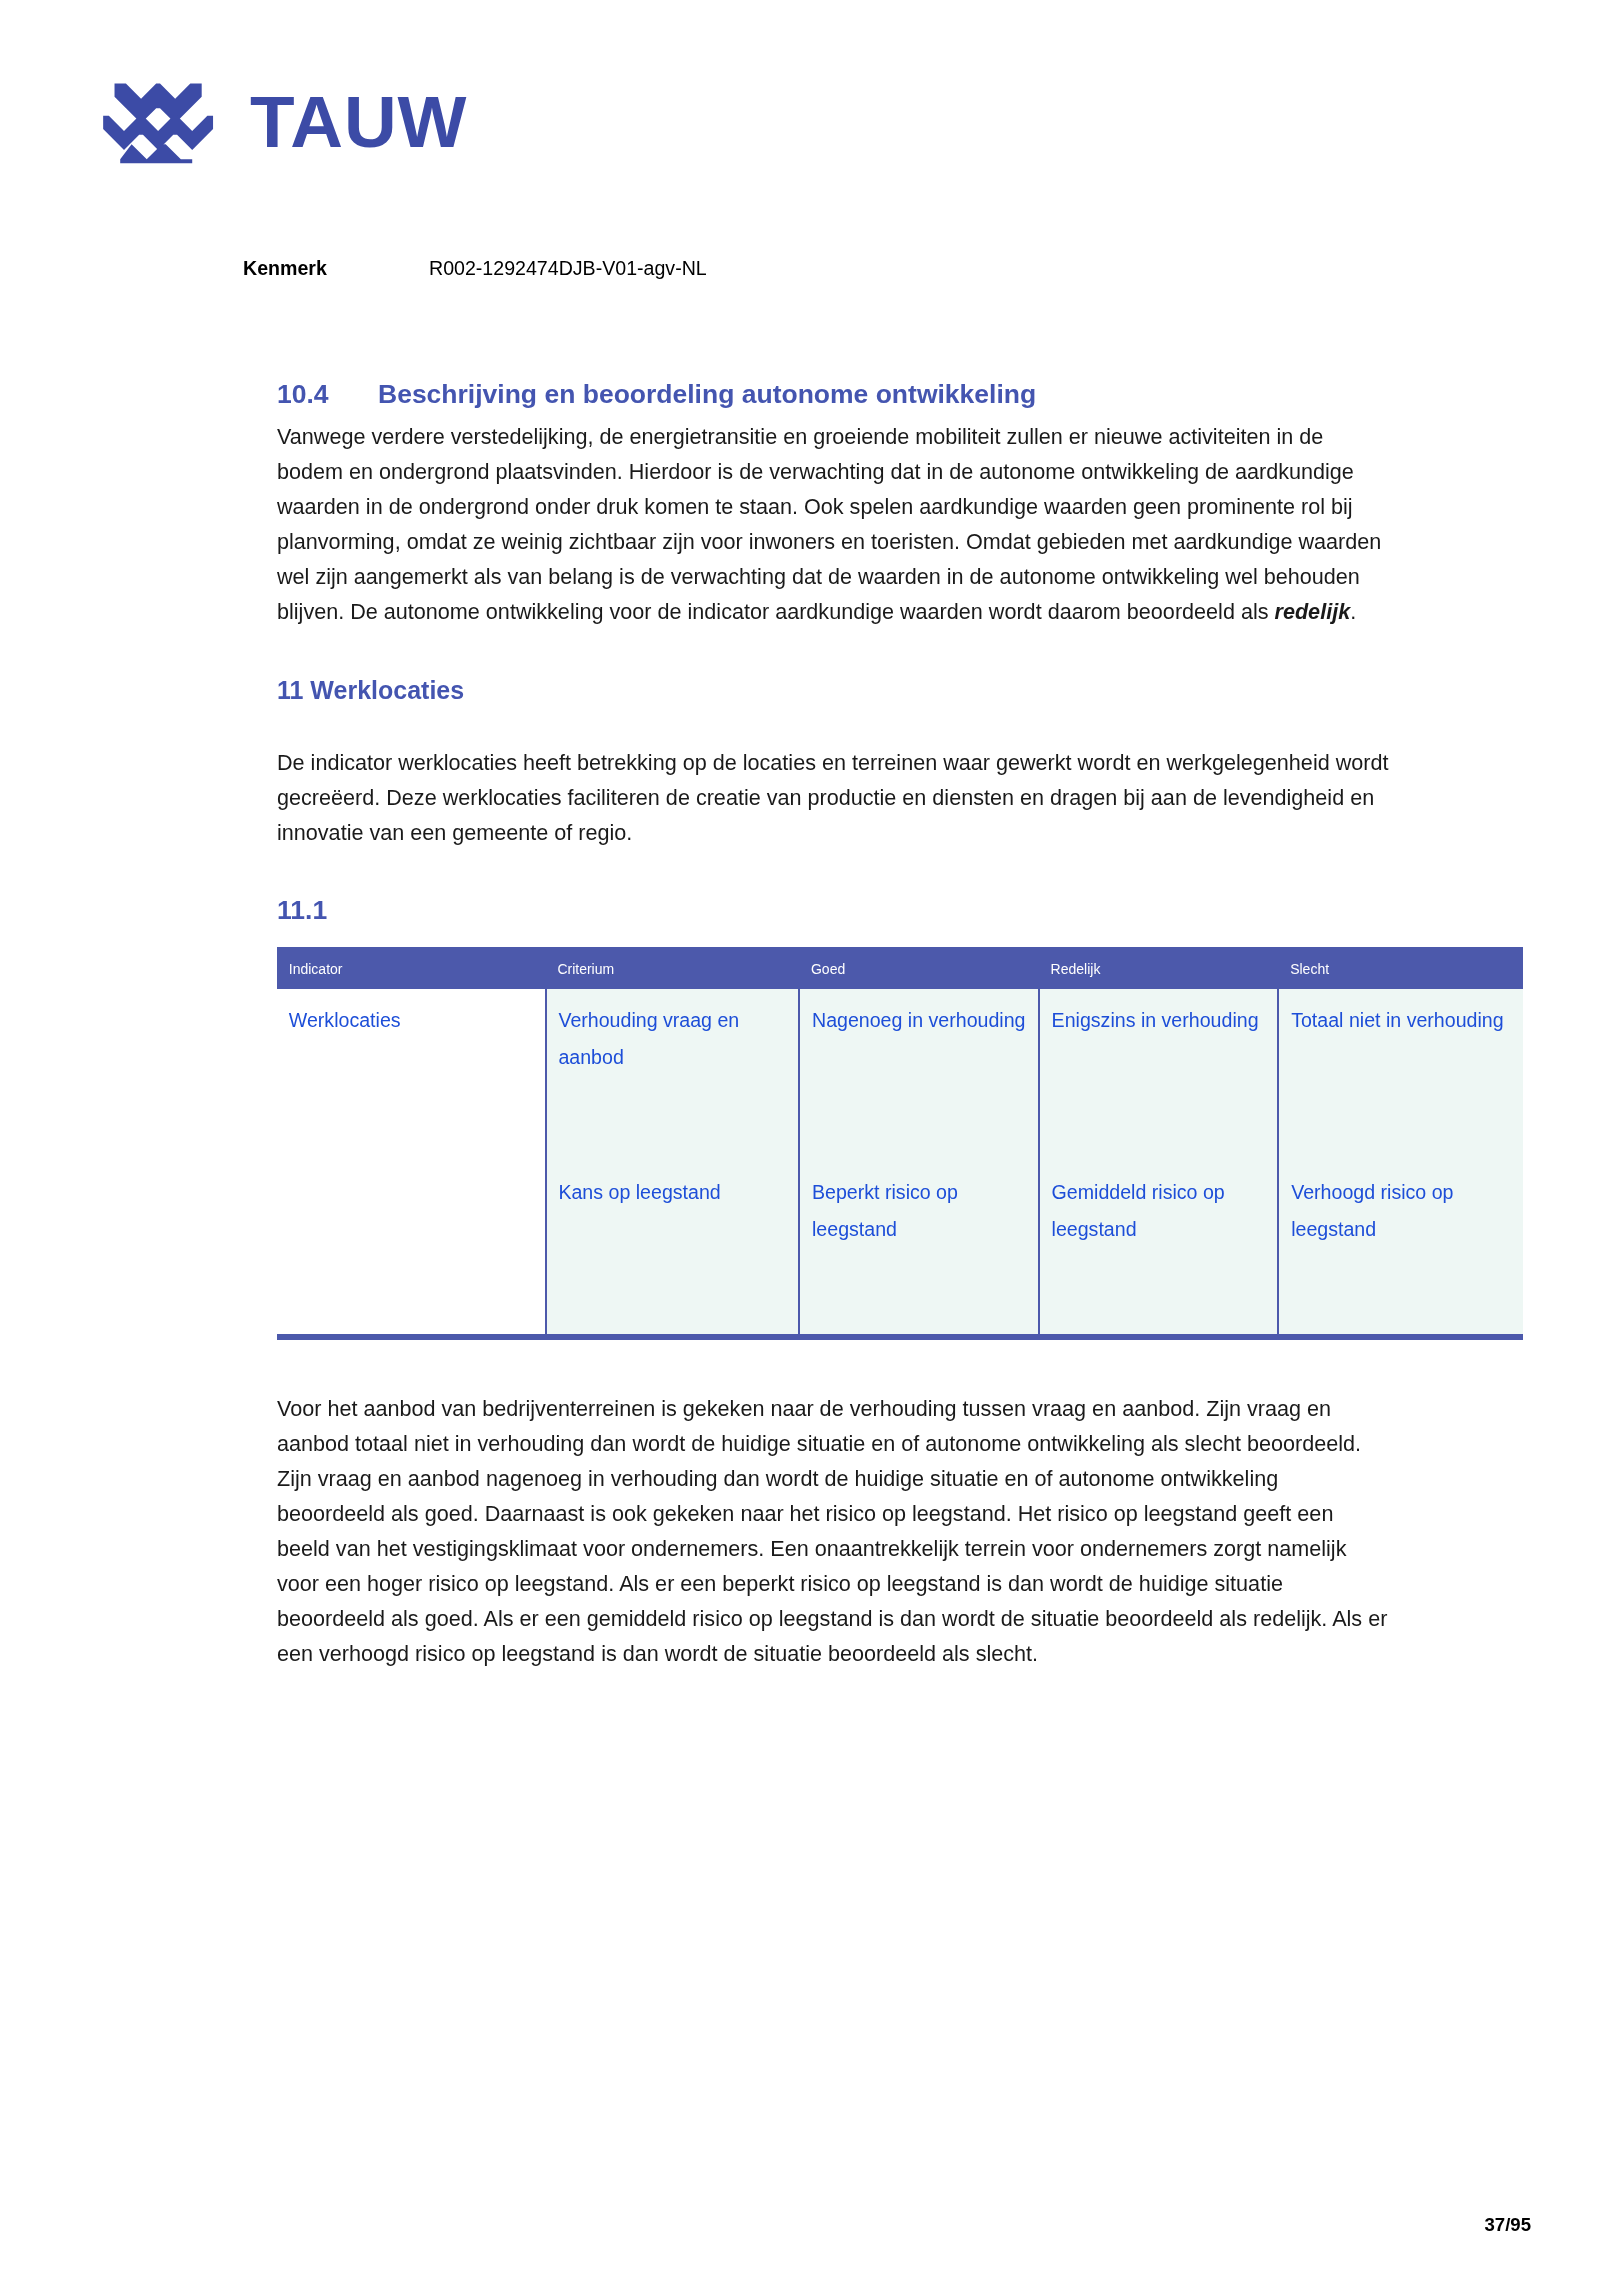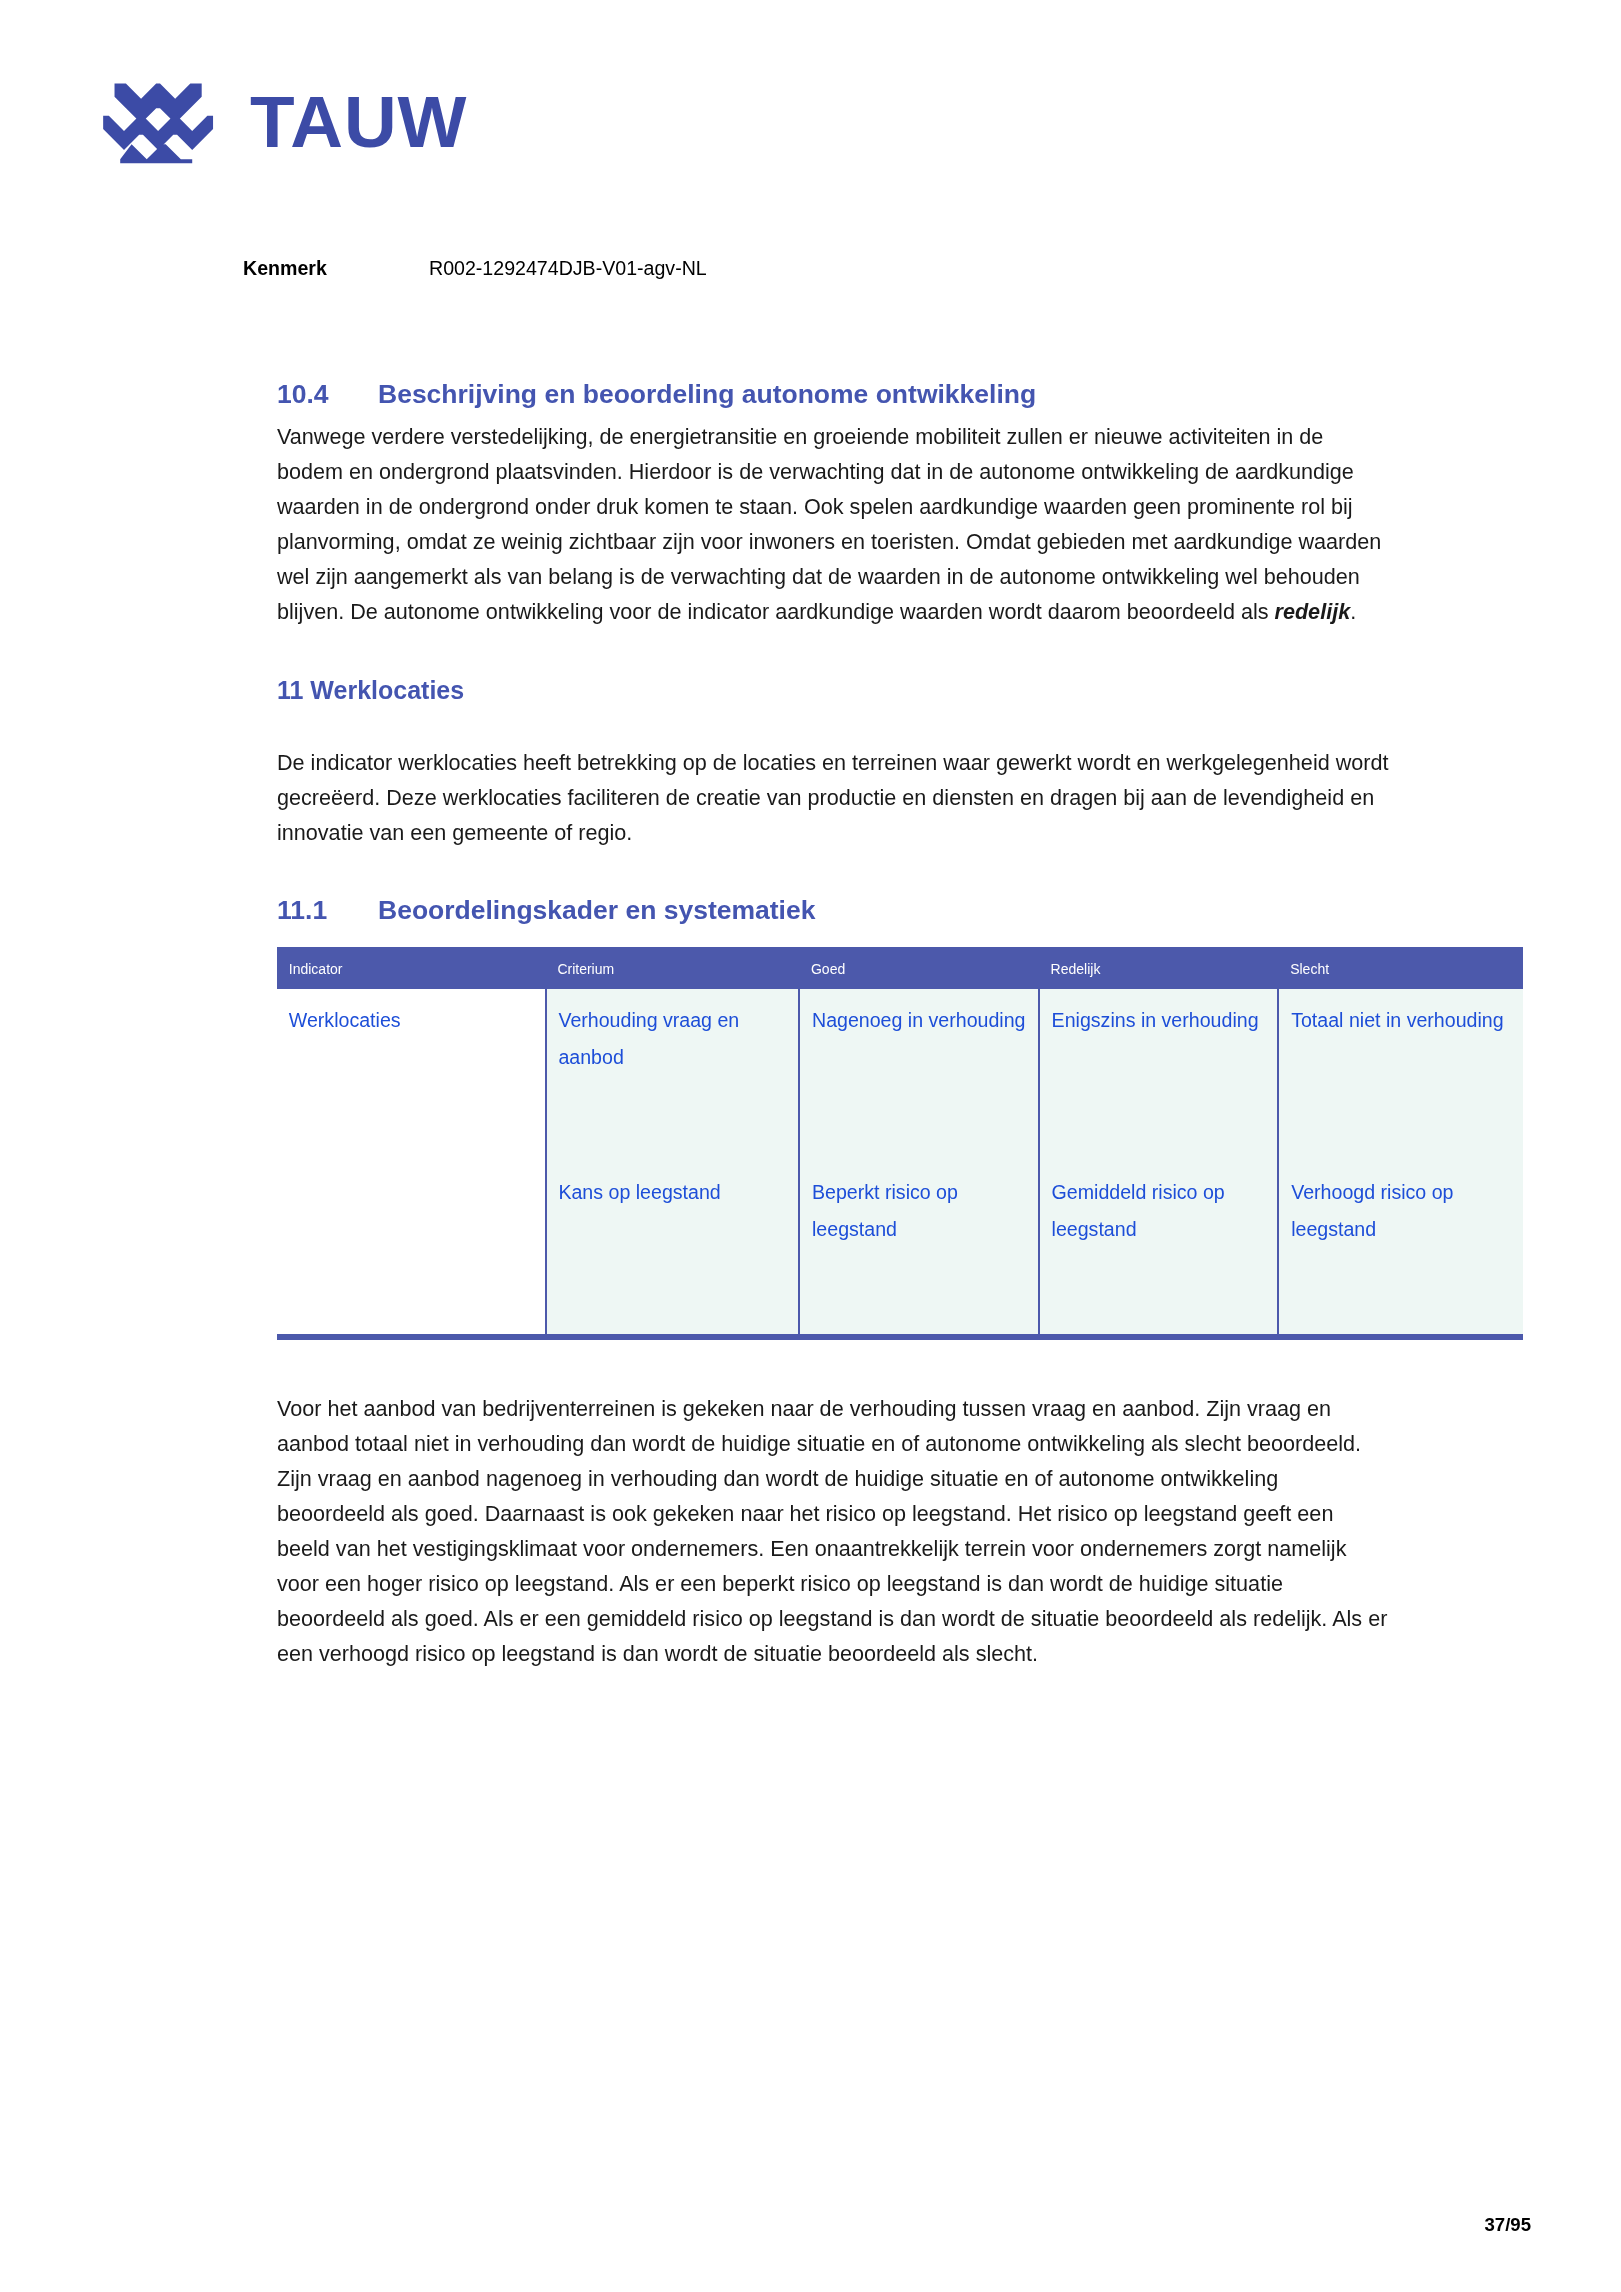--- a/index.html
+++ b/index.html
@@ -182,21 +182,20 @@
     </h2>
 
     <p class="body"><span>Vanwege verdere verstedelijking, de energietransitie en groeiende mobiliteit zullen er nieuwe activiteiten in de bodem en ondergrond plaatsvinden. Hierdoor is de verwachting dat in de autonome ontwikkeling de aardkundige waarden in de ondergrond onder druk komen te staan. Ook spelen aardkundige waarden geen prominente rol bij planvorming, omdat ze weinig zichtbaar zijn voor inwoners en toeristen. Omdat gebieden met aardkundige waarden wel zijn aangemerkt als van belang is de verwachting dat de waarden in de autonome ontwikkeling wel behouden blijven. De autonome ontwikkeling voor de indicator aardkundige waarden wordt daarom beoordeeld als </span><span class="bi">redelijk</span><span>.</span></p>
 
     <h1 class="h-chapter">11 Werklocaties</h1>
 
     <p class="body">De indicator werklocaties heeft betrekking op de locaties en terreinen waar gewerkt wordt en werkgelegenheid wordt gecreëerd. Deze werklocaties faciliteren de creatie van productie en diensten en dragen bij aan de levendigheid en innovatie van een gemeente of regio.</p>
 
     <h3 class="h-sub">
       <span class="num">11.1</span>
-      <span>Beoordelingskader en systematiek</span>
     </h3>
 
     <table class="grid">
       <thead>
         <tr>
           <th class="col-ind">Indicator</th>
           <th class="col-cri">Criterium</th>
           <th class="col-goe">Goed</th>
           <th class="col-red">Redelijk</th>
           <th class="col-sle">Slecht</th>

